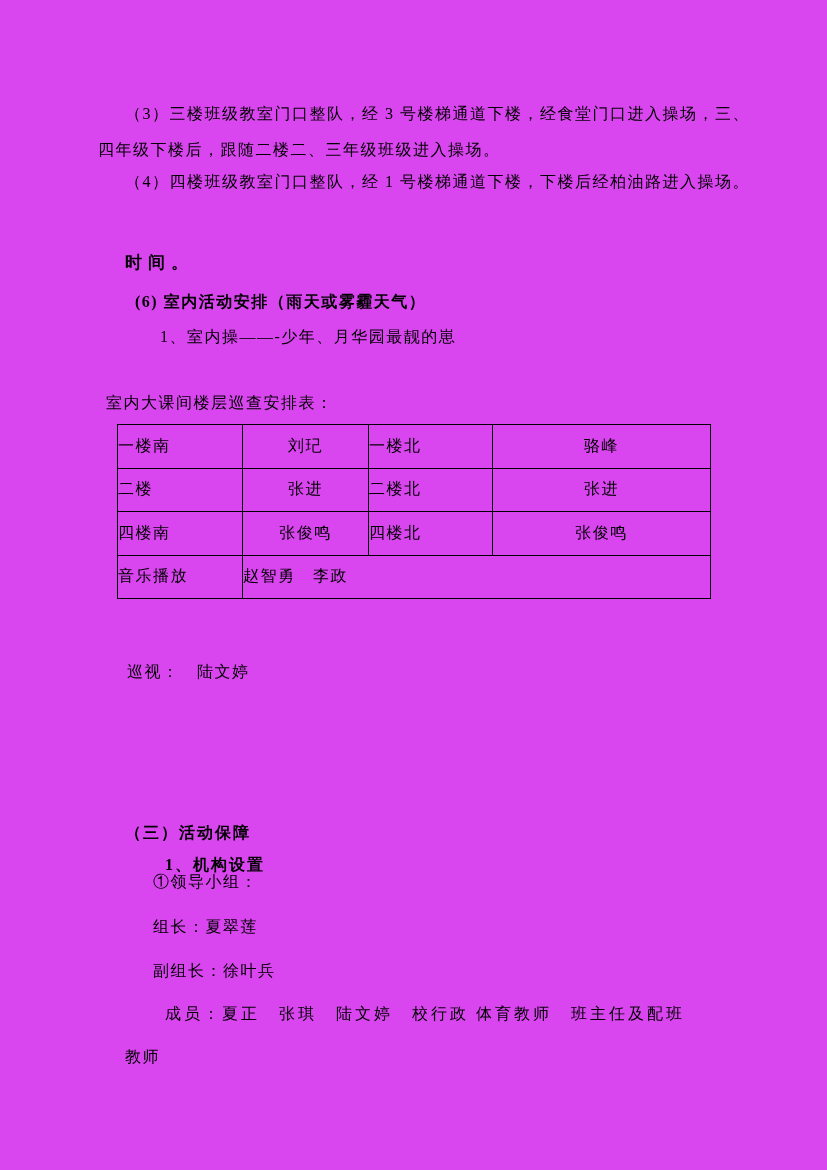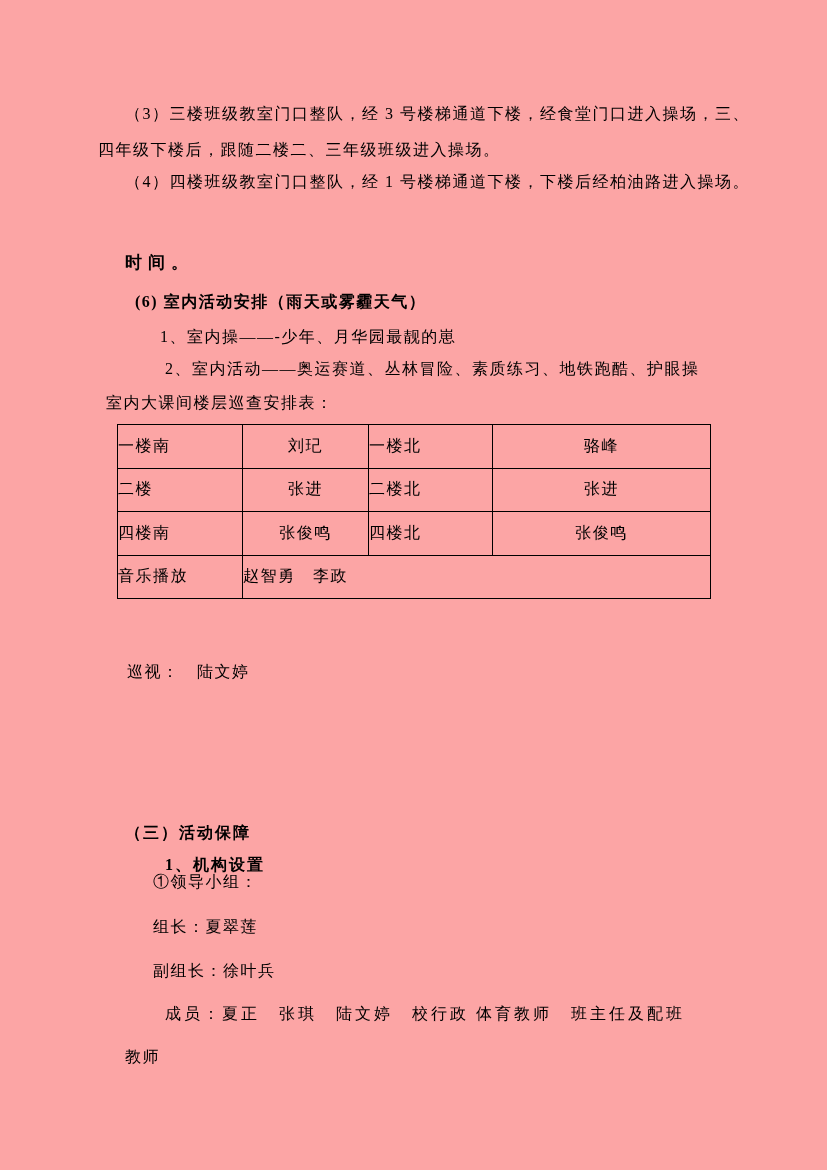--- a/index.html
+++ b/index.html
@@ -4,21 +4,21 @@
 <style>
   html, body {
     margin: 0;
     padding: 0;
     background: #ffffff;
   }
   .page {
     position: relative;
     width: 827px;
     height: 1170px;
-    background: #fca5a5;
+    background: #d946ef;
     font-family: "Liberation Serif", "DejaVu Serif", serif;
     color: #000000;
     overflow: hidden;
   }
   .line {
     position: absolute;
     white-space: nowrap;
     font-size: 16px;
     line-height: 22px;
     letter-spacing: 1.5px;
@@ -58,21 +58,20 @@
 <div class="page">
 
   <div class="line" style="left:125px; top:103px;">（3）三楼班级教室门口整队，经 3 号楼梯通道下楼，经食堂门口进入操场，三、</div>
   <div class="line" style="left:98px; top:139px;">四年级下楼后，跟随二楼二、三年级班级进入操场。</div>
   <div class="line" style="left:125px; top:171px;">（4）四楼班级教室门口整队，经 1 号楼梯通道下楼，下楼后经柏油路进入操场。</div>
 
   <div class="line big-bold" style="left:125px; top:252px;">时间。</div>
 
   <div class="line bold" style="left:135px; top:291px;">(6) 室内活动安排（雨天或雾霾天气）</div>
   <div class="line" style="left:160px; top:326px;">1、室内操——-少年、月华园最靓的崽</div>
-  <div class="line" style="left:165px; top:358px;">2、室内活动——奥运赛道、丛林冒险、素质练习、地铁跑酷、护眼操</div>
   <div class="line" style="left:106px; top:392px;">室内大课间楼层巡查安排表：</div>
 
   <table class="patrol">
     <colgroup>
       <col style="width:125px;">
       <col style="width:126px;">
       <col style="width:124px;">
       <col style="width:218px;">
     </colgroup>
     <tbody>

